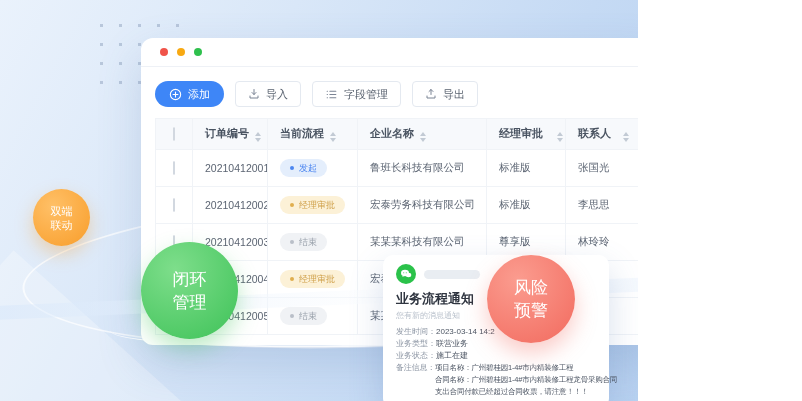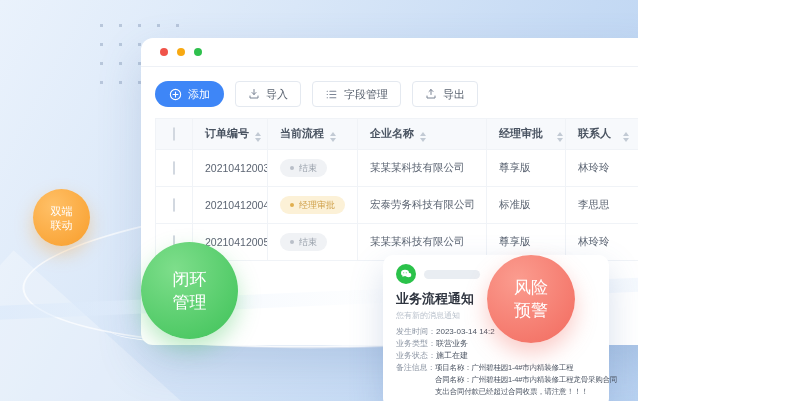--- a/index.html
+++ b/index.html
@@ -170,20 +170,42 @@
                 </span></th>
             <th><span>联系人</span><span class="sort" style="margin-left:12px">
                   <i class="up"></i>
                   <i class="down"></i>
                 </span></th>
           </tr>
         </thead>
         <tbody>
           <tr>
             <td class="chk"><span class="checkbox"></span></td>
+            <td>20210412001</td>
+            <td><span class="pill blue">
+                  <span class="pd"></span>
+                  <span>发起</span>
+                </span></td>
+            <td>鲁班长科技有限公司</td>
+            <td>标准版</td>
+            <td>张国光</td>
+          </tr>
+          <tr>
+            <td class="chk"><span class="checkbox"></span></td>
+            <td>20210412002</td>
+            <td><span class="pill orange">
+                  <span class="pd"></span>
+                  <span>经理审批</span>
+                </span></td>
+            <td>宏泰劳务科技有限公司</td>
+            <td>标准版</td>
+            <td>李思思</td>
+          </tr>
+          <tr>
+            <td class="chk"><span class="checkbox"></span></td>
             <td>20210412003</td>
             <td><span class="pill gray">
                   <span class="pd"></span>
                   <span>结束</span>
                 </span></td>
             <td>某某某科技有限公司</td>
             <td>尊享版</td>
             <td>林玲玲</td>
           </tr>
           <tr>

